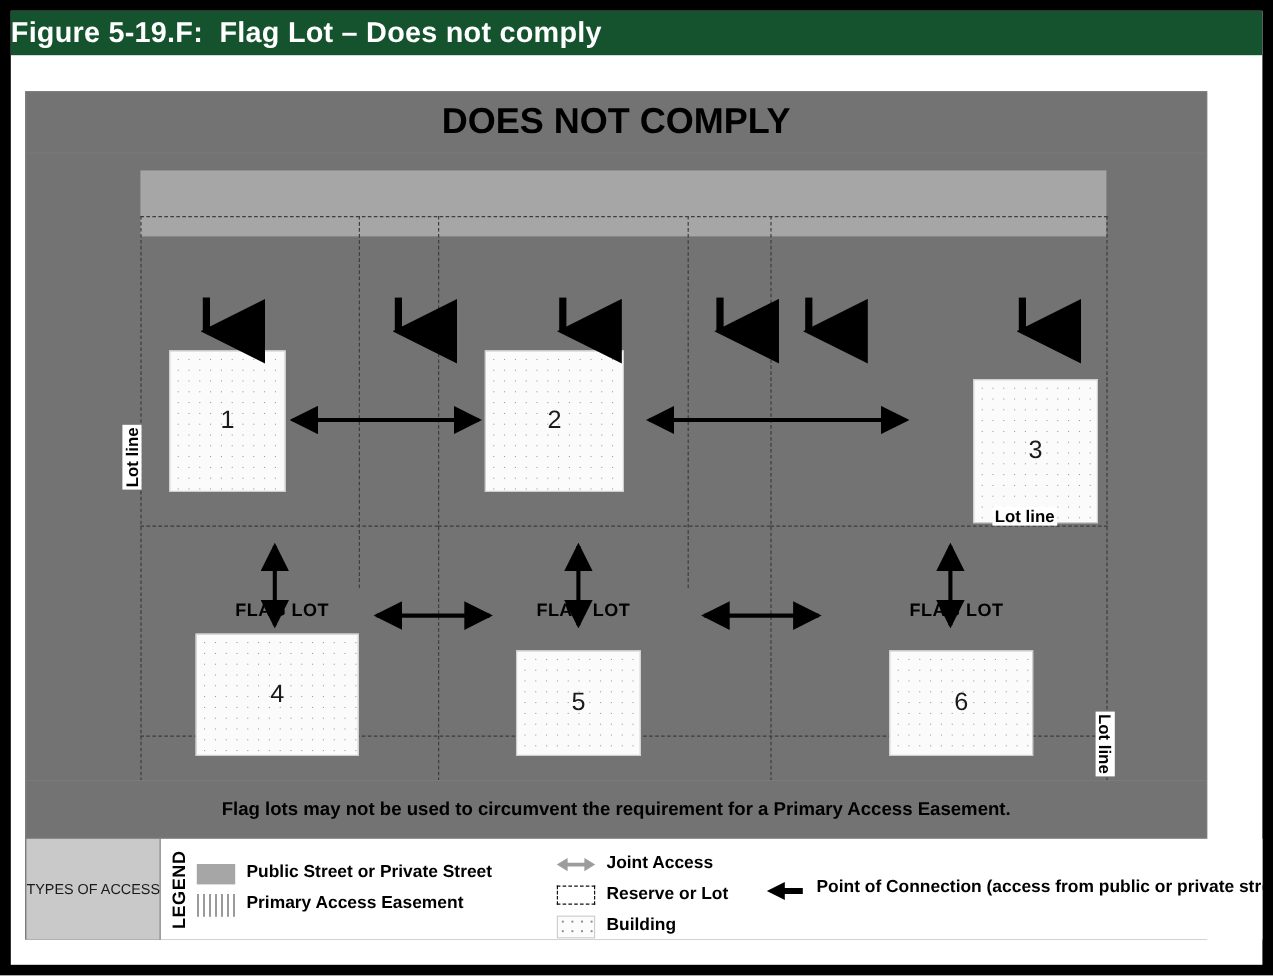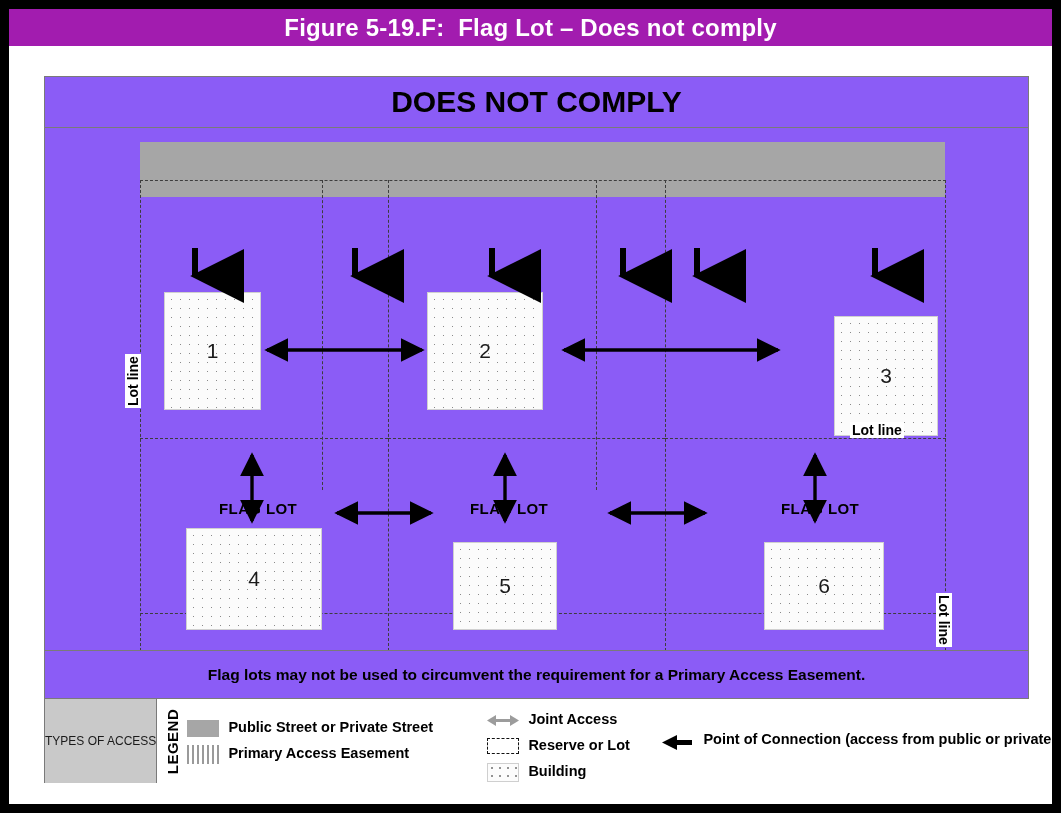--- a/index.html
+++ b/index.html
@@ -10,34 +10,34 @@
     width:1061px;height:813px;
     background:#ffffff;
     box-sizing:border-box;
     border:9px solid #000000;
     overflow:hidden;
   }
 
   
   #title-bar{
     position:absolute;left:0;top:0;width:1043px;height:37px;
-    background:#a21caf;
+    background:#14532d;
     color:#ffffff;
-    display:flex;align-items:center;justify-content:center;
+    display:flex;align-items:center;justify-content:flex-start;
     font-size:24px;font-weight:bold;letter-spacing:.2px;
     white-space:pre;
   }
 
   
   #figure-frame{
-    position:absolute;left:35px;top:67px;
+    position:absolute;left:12px;top:67px;
     width:985px;height:707px;
     border:1px solid #7a7a7a;
     box-sizing:border-box;
-    background:#8b5cf6;
+    background:#737373;
   }
 
   
   #header-band{
     position:absolute;left:0;top:0;width:983px;height:51px;
     display:flex;align-items:center;justify-content:center;
     border-bottom:1px solid #7a7a7a;
     box-sizing:border-box;
     font-size:30px;font-weight:bold;color:#000;
     white-space:pre;

